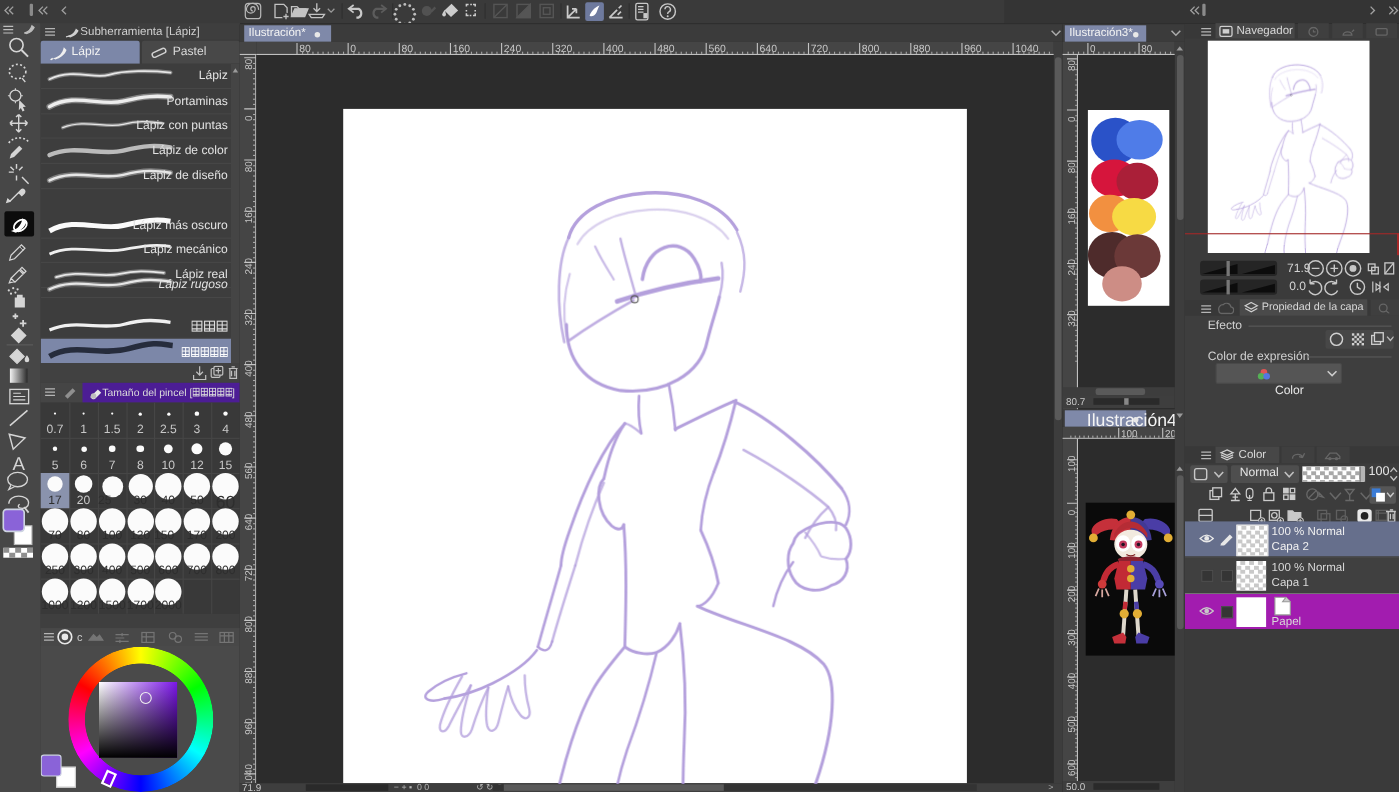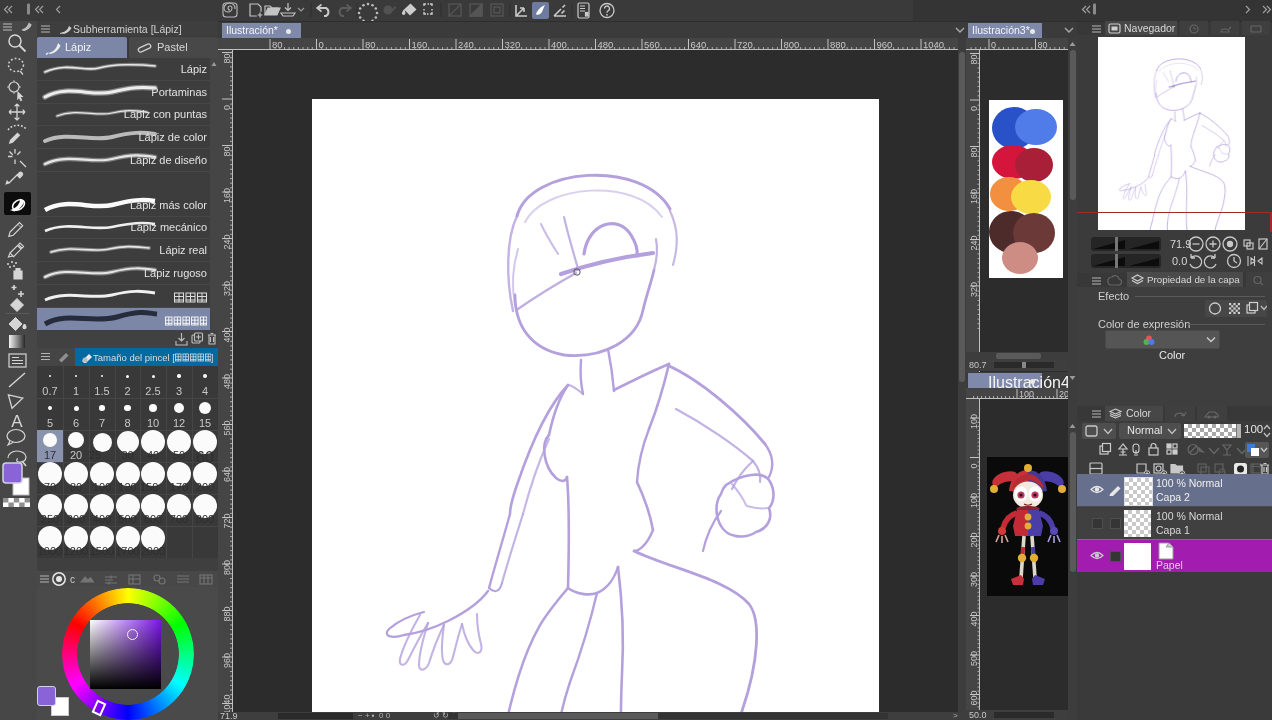--- a/index.html
+++ b/index.html
@@ -280,36 +280,36 @@
           <svg width="125" height="22">
             <path d="M8 15 C30 4 55 15 75 10 S 105 6 118 8" fill="none" stroke="#e8e8e8" stroke-width="4.7" opacity="0.38" stroke-linecap="round"></path>
             <path d="M8 15 C30 4 55 15 75 10 S 105 6 118 8" fill="none" stroke="#ececec" stroke-width="2.2" opacity="0.95" stroke-linecap="round"></path>
           </svg>
           <span class="blab">Lápiz de diseño</span>
         </div>
       <div class="brow" style="top:136px;">
           <svg width="125" height="22">
             <path d="M8 16 C30 3 55 16 75 11 S 105 5 118 7" fill="none" stroke="#fafafa" stroke-width="4.5"></path>
           </svg>
-          <span class="blab">Lápiz más color</span>
+          <span class="blab">Lápiz más oscuro</span>
         </div>
       <div class="brow" style="top:181px;">
           <svg width="125" height="22">
             <path d="M14 13 C35 6 55 14 72 10 S 100 8 112 9" fill="none" stroke="#e8e8e8" stroke-width="3.8" opacity="0.38" stroke-linecap="round"></path>
             <path d="M14 13 C35 6 55 14 72 10 S 100 8 112 9" fill="none" stroke="#ececec" stroke-width="1.6" opacity="0.95" stroke-linecap="round"></path>
           </svg>
           <span class="blab">Lápiz real</span>
         </div>
       <div class="brow" style="top:158px;">
           <svg width="125" height="22">
             <path d="M8 15 C30 5 55 15 75 11 S 105 6 118 8" fill="none" stroke="#efefef" stroke-width="2.6"></path>
           </svg>
           <span class="blab">Lápiz mecánico</span>
         </div>
-      <div class="brow" style="top:204px;">
+      <div class="brow" style="top:190px;font-style:italic;">
           <svg width="125" height="22">
             <path d="M8 15 C30 4 55 15 75 10 S 105 6 118 8" fill="none" stroke="#e8e8e8" stroke-width="4.4" opacity="0.38" stroke-linecap="round"></path>
             <path d="M8 15 C30 4 55 15 75 10 S 105 6 118 8" fill="none" stroke="#ececec" stroke-width="2.0" opacity="0.95" stroke-linecap="round"></path>
           </svg>
           <span class="blab">Lápiz rugoso</span>
         </div>
       <div class="brow" style="top:227px;">
           <svg width="125" height="22">
             <path d="M8 15 C30 5 55 15 75 10 S 105 6 118 8" fill="none" stroke="#f0f0f0" stroke-width="3"></path>
           </svg>
@@ -376,21 +376,21 @@
   </div>
 
   <div class="abs" id="sizepanel" style="left:37px;top:348px;width:181px;height:223px;background:#3f3f3f;">
     <div class="abs" style="left:0;top:0;width:181px;height:18px;background:#454545;">
       <svg class="abs" style="left:2px;top:3px" width="34" height="12" viewBox="0 0 34 12">
         <g stroke="#b5b5b5" stroke-width="1.2">
             <path d="M2 2.5 h9 M2 5.5 h9 M2 8.5 h9"></path>
           </g>
         <path d="M20 9 l7 -7 2.5 2.5 -7 7 z" fill="#8f8f8f"></path>
       </svg>
-      <div class="abs" style="left:38px;top:0;width:143px;height:18px;background:#0369a1;">
+      <div class="abs" style="left:38px;top:0;width:143px;height:18px;background:#4c1d95;">
         <svg class="abs" style="left:4px;top:3px" width="16" height="12" viewBox="0 0 16 12">
           <path d="M3 10 l7 -7 3 3 -7 7 z" fill="#e8e8e8"></path>
             <circle cx="6" cy="9" r="2.5" fill="#bdbdbd"></circle>
         </svg>
         <div class="abs" style="left:18px;top:3.5px;font-size:9.5px;color:#dcdcdc;white-space:nowrap;">Tamaño del pincel [<svg width="36" height="10" viewBox="0 0 36 10" style="vertical-align:middle">
               <g stroke="#dcdcdc" stroke-width="0.8" fill="none">
                 <rect x="0.5" y="1" width="5.5" height="7"></rect>
                 <path d="M0.5 3.8 h5.5 M3.25 1 v7 M0.5 6.6 h5.5"></path>
               </g>
               <g stroke="#dcdcdc" stroke-width="0.8" fill="none">

